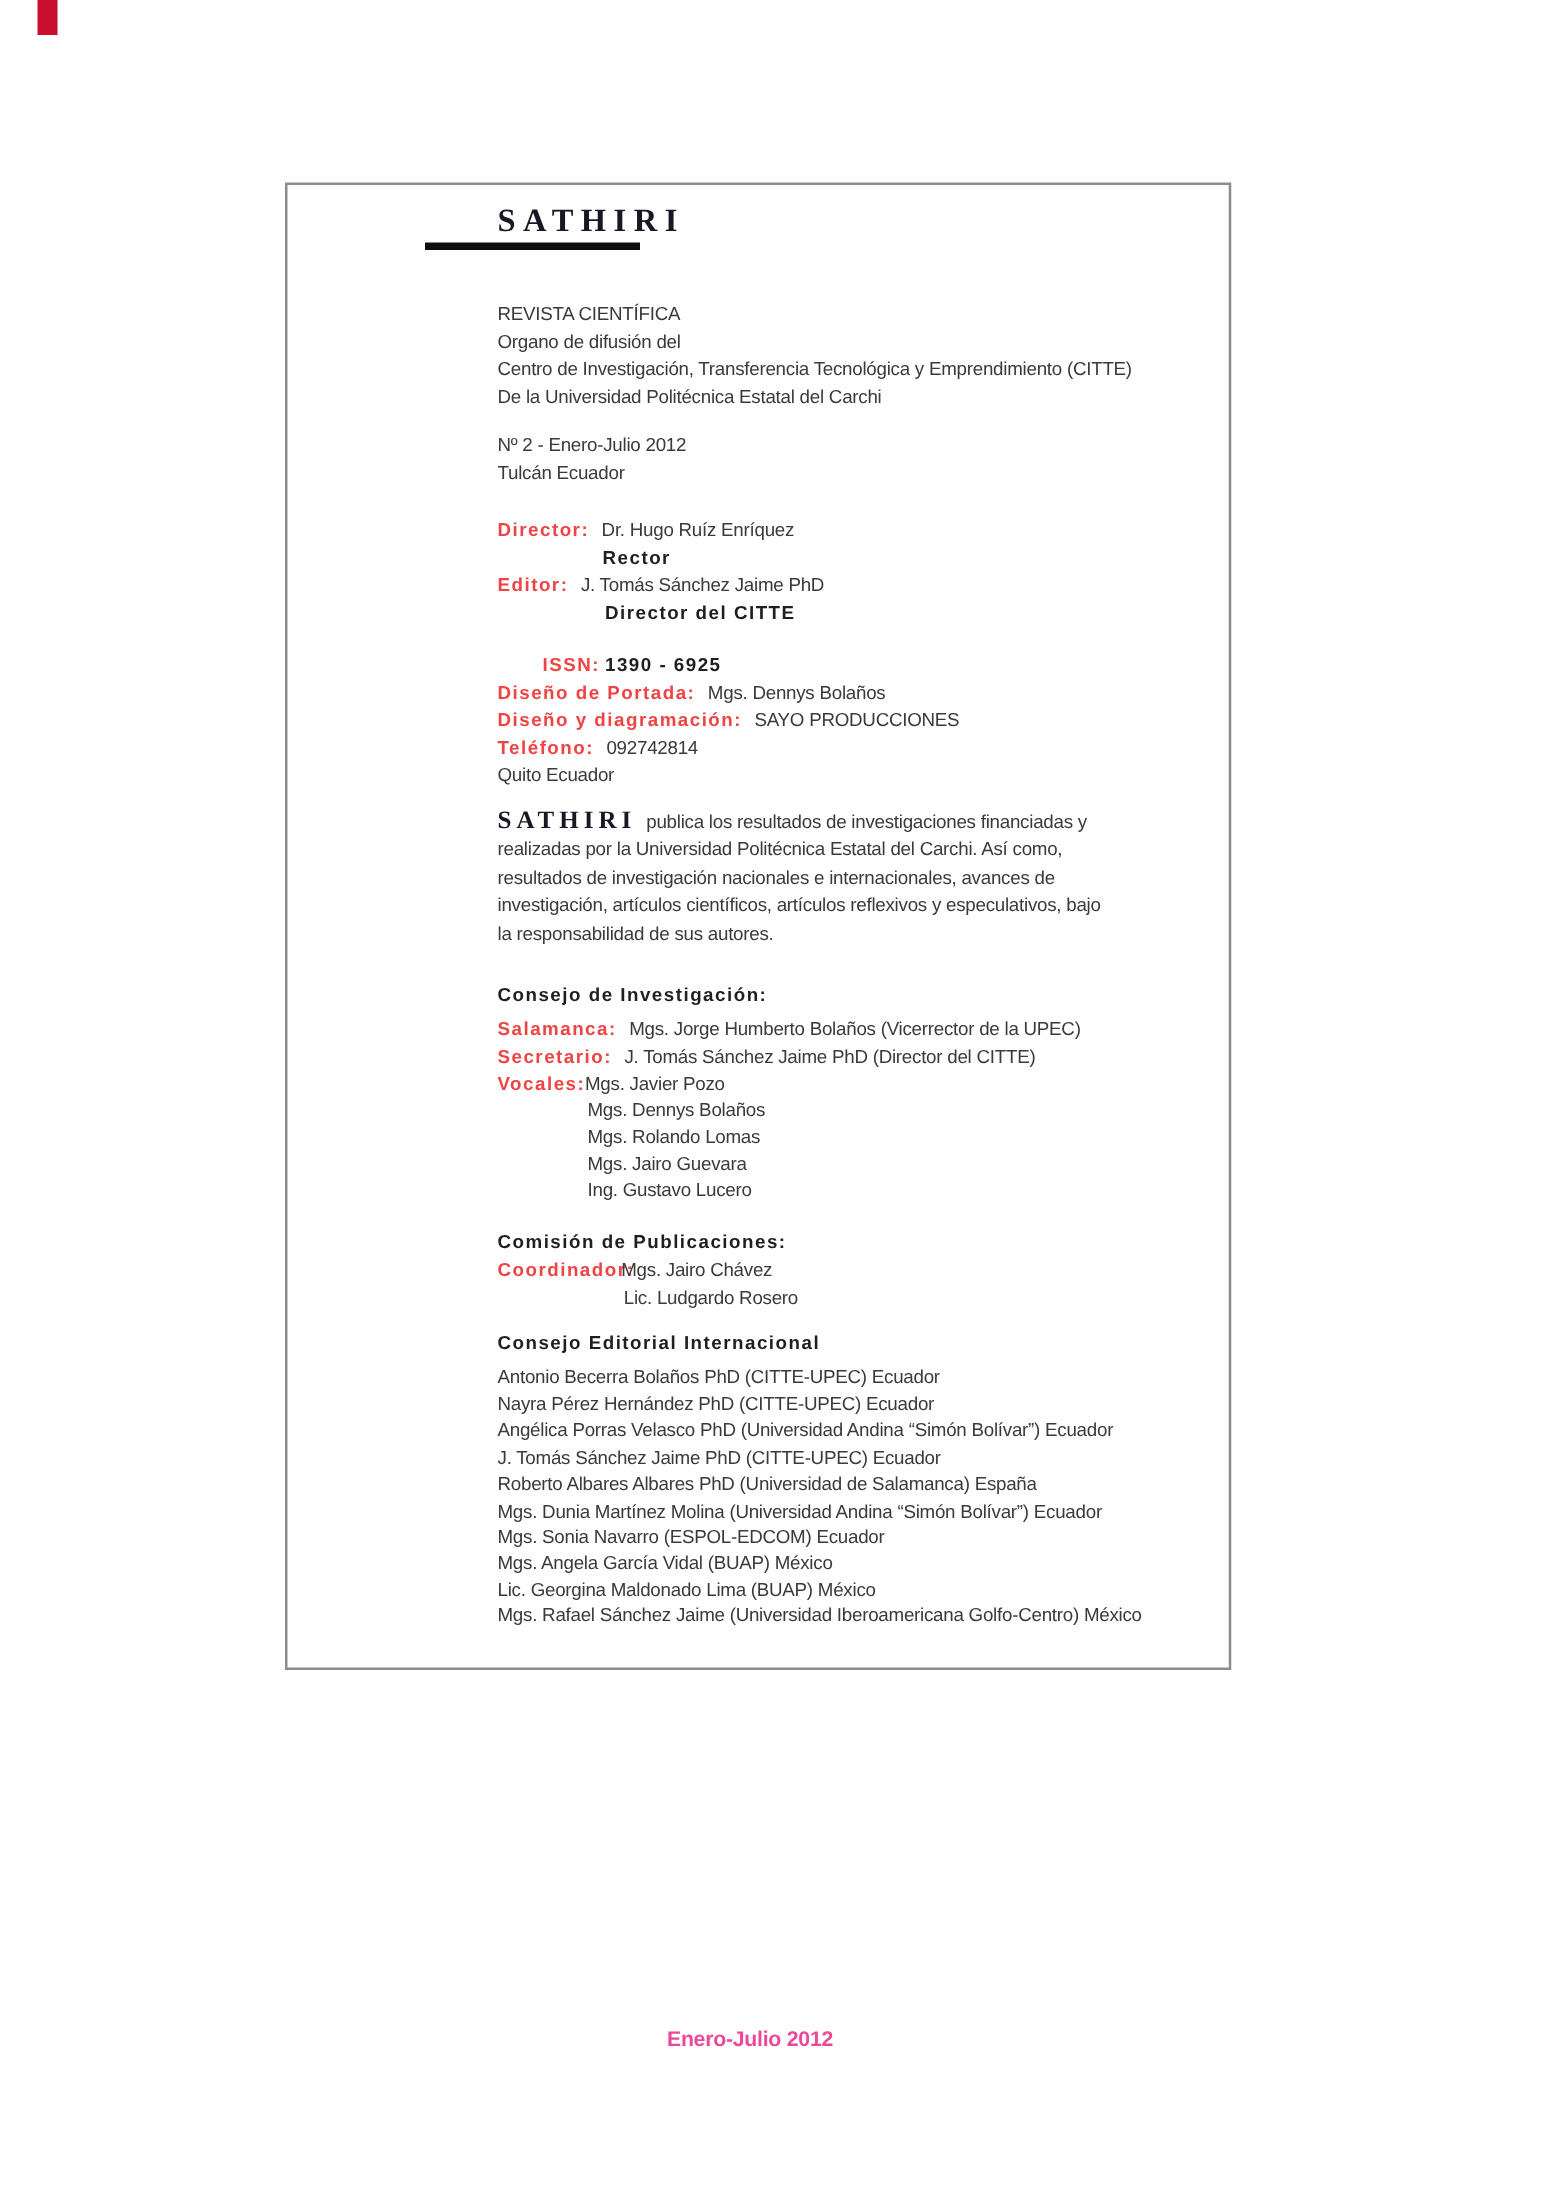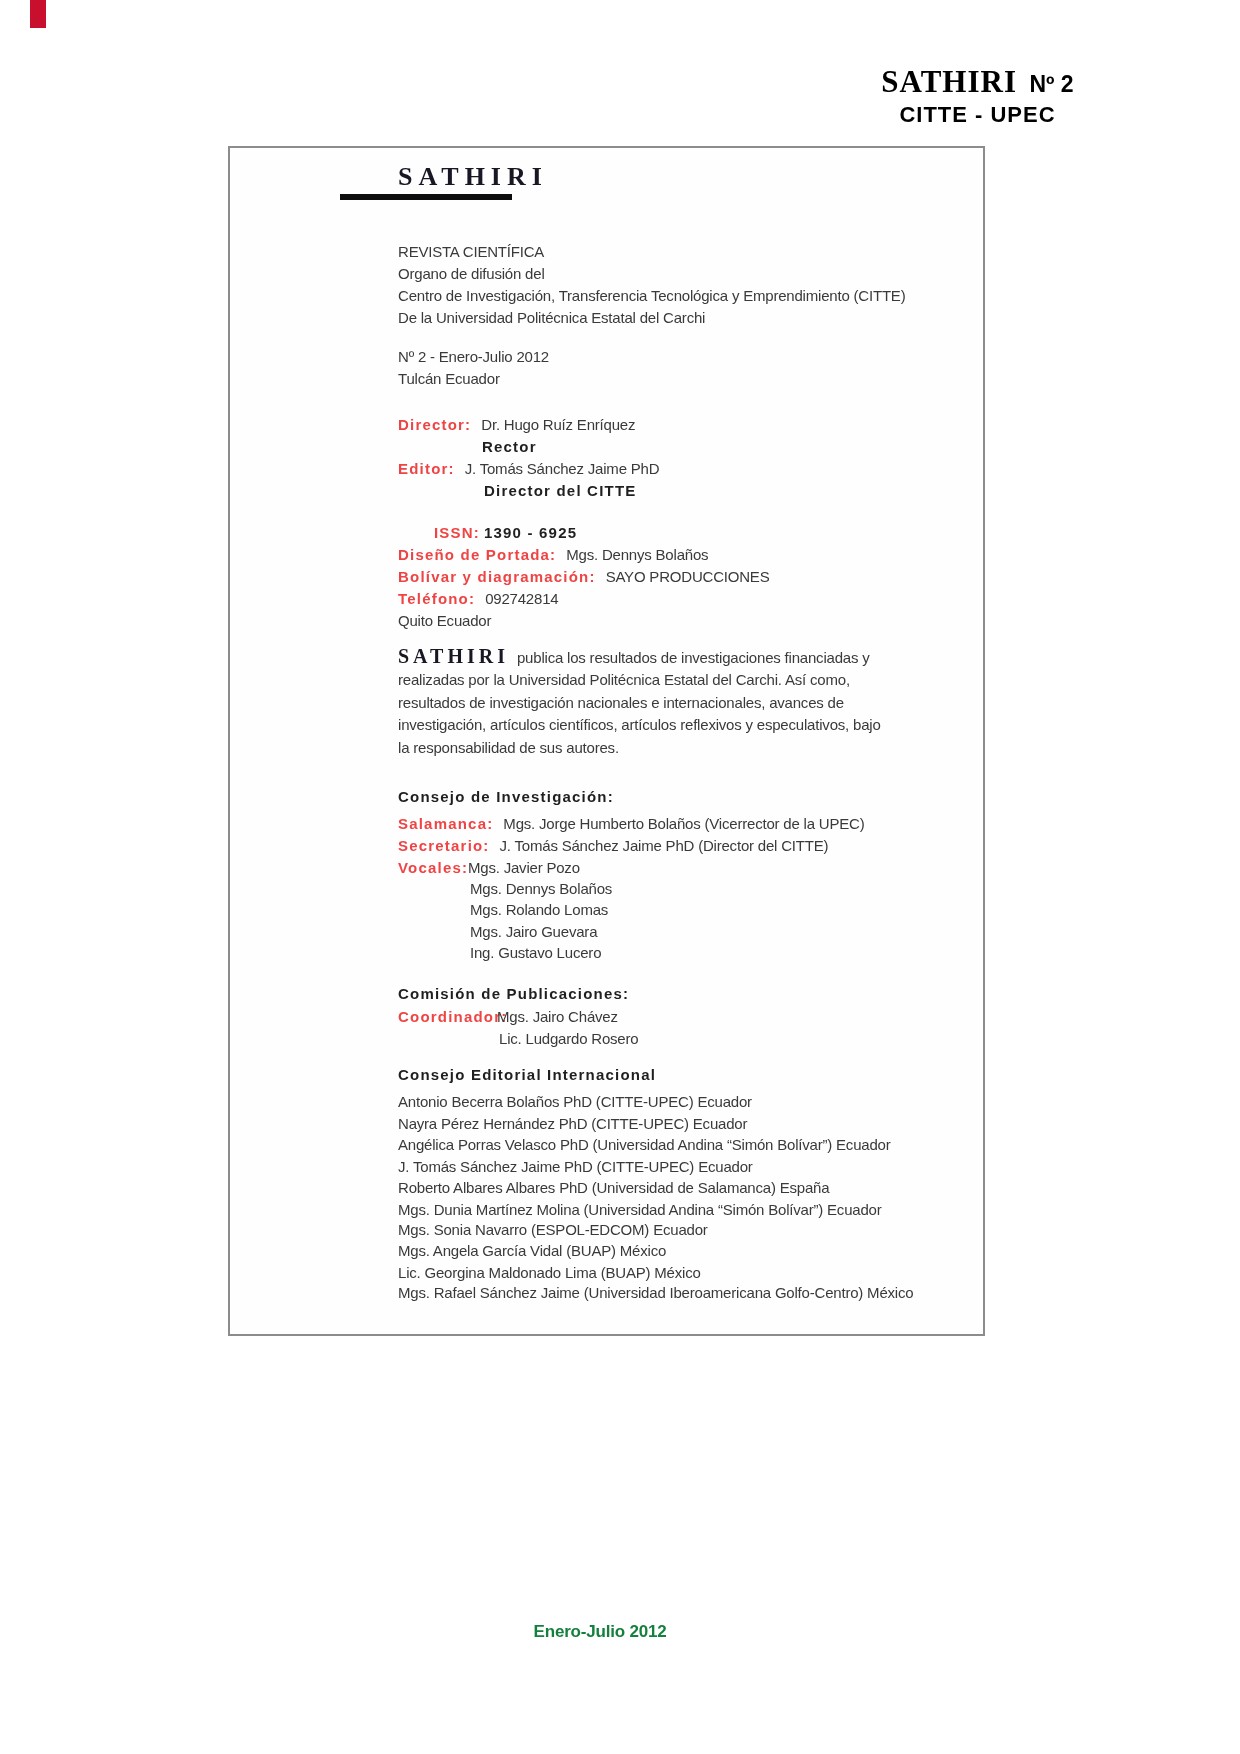--- a/index.html
+++ b/index.html
@@ -25,36 +25,29 @@
   .label{font-weight:700;letter-spacing:1.2px;color:#ef4444;margin-right:6px;}
   .boldline{font-weight:700;letter-spacing:1.2px;color:#1f1f1f;}
   .issn-label{display:inline-block;width:82px;margin-right:0;text-align:right;}
   .voc-label{display:inline-block;width:66px;margin-right:0;}
   .coord-label{display:inline-block;width:95px;margin-right:0;}
   .para{left:168px;top:497px;width:486px;font-size:15px;line-height:22.4px;letter-spacing:-0.2px;
         color:#3a3a3a;white-space:normal;}
   .para-brand{font-family:"Liberation Serif",serif;font-weight:700;font-size:20px;letter-spacing:4px;
         color:#181824;margin-right:4px;}
   .footer{left:510px;top:1622px;width:180px;text-align:center;font-weight:700;font-size:17px;
-        letter-spacing:-0.2px;color:#15803d;}
+        letter-spacing:-0.2px;color:#ec4899;}
 </style>
 </head>
 <body>
 
 <div id="page">
 
   <div class="abs red-mark"></div>
 
-  <div class="abs page-header">
-    <div class="ph-line1">
-      <span class="ph-journal">SATHIRI</span>
-      <span class="ph-issue">Nº 2</span>
-    </div>
-    <div class="ph-org">CITTE - UPEC</div>
-  </div>
 
   <div class="abs scan-box">
 
     <div class="abs logo">SATHIRI</div>
     <div class="abs logo-underline"></div>
 
     <div class="abs line" style="top:94px">REVISTA CIENTÍFICA</div>
     <div class="abs line" style="top:116px">Organo de difusión del</div>
     <div class="abs line" style="top:138px">Centro de Investigación, Transferencia Tecnológica y Emprendimiento (CITTE)</div>
     <div class="abs line" style="top:160px">De la Universidad Politécnica Estatal del Carchi</div>
@@ -75,21 +68,21 @@
 
     <div class="abs line" style="top:375px">
       <span class="label issn-label">ISSN:</span>
       <span class="boldline">1390 - 6925</span>
     </div>
     <div class="abs line" style="top:397px">
       <span class="label">Diseño de Portada:</span>
       <span>Mgs. Dennys Bolaños</span>
     </div>
     <div class="abs line" style="top:419px">
-      <span class="label">Bolívar y diagramación:</span>
+      <span class="label">Diseño y diagramación:</span>
       <span>SAYO PRODUCCIONES</span>
     </div>
     <div class="abs line" style="top:441px">
       <span class="label">Teléfono:</span>
       <span>092742814</span>
     </div>
     <div class="abs line" style="top:463px">Quito Ecuador</div>
 
     <div class="abs para">
       <span class="para-brand">SATHIRI</span>

